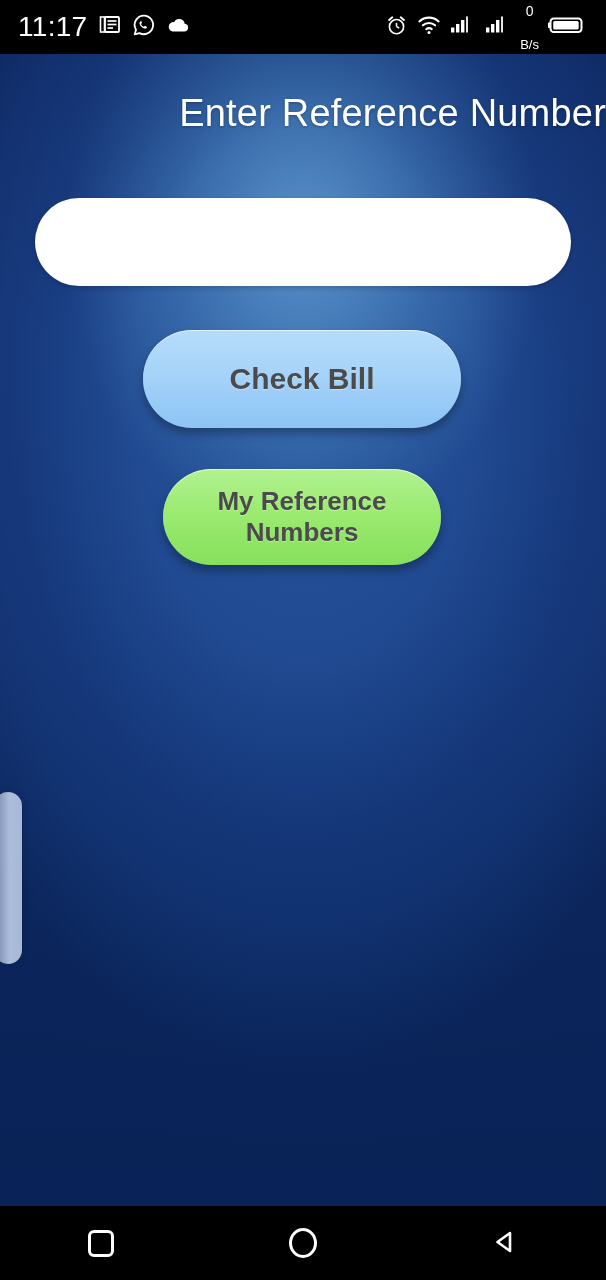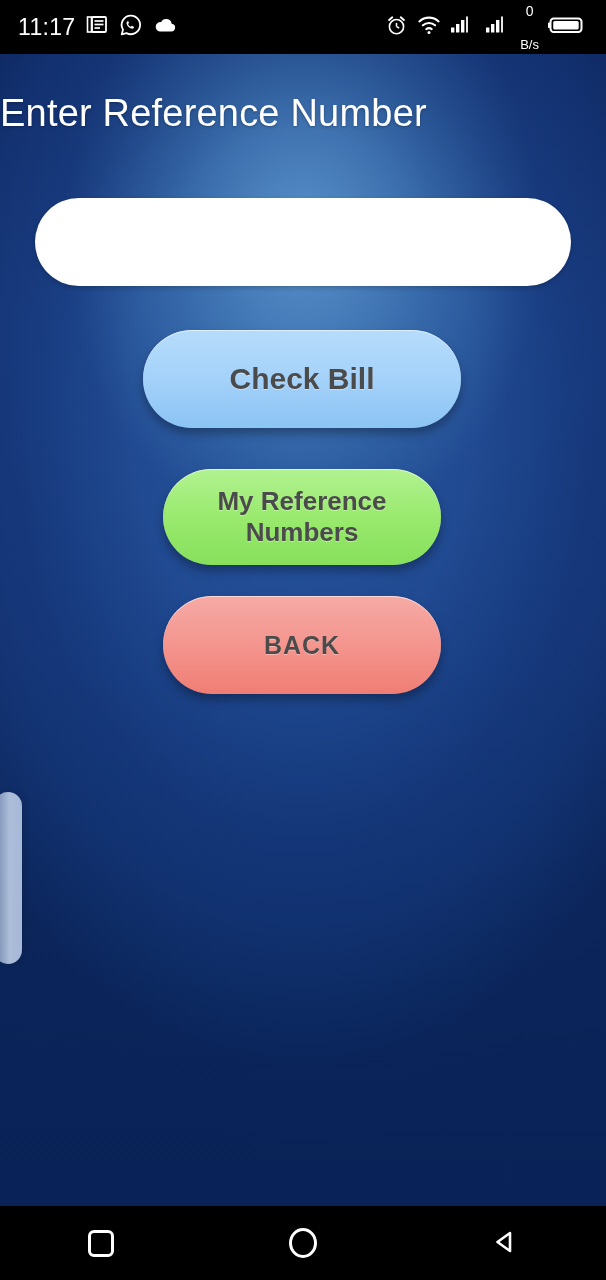--- a/index.html
+++ b/index.html
@@ -31,21 +31,21 @@
     padding: 0 18px;
     box-sizing: border-box;
   }
   .status-left {
     display: flex;
     align-items: center;
     gap: 10px;
   }
   .status-time {
     color: #ffffff;
-    font-size: 23px;
+    font-size: 28px;
     letter-spacing: 0.3px;
     font-family: "Liberation Sans", sans-serif;
   }
   .status-right {
     display: flex;
     align-items: center;
     gap: 9px;
   }
   .sb-icon { display: block; }
 
@@ -68,21 +68,21 @@
     background: radial-gradient(ellipse 72% 58% at 50% 30%, rgba(0,0,0,0) 40%, rgba(6,26,72,0.30) 78%, rgba(4,20,60,0.55) 100%);
     pointer-events: none;
   }
 
   
   .page-title {
     position: absolute;
     left: 0;
     top: 38px;
     width: 606px;
-    text-align: left;
+    text-align: right;
     color: #ffffff;
     font-size: 38px;
     font-weight: 400;
     letter-spacing: 0.2px;
     font-family: "Liberation Sans", sans-serif;
     text-shadow: 0 1px 3px rgba(0,0,0,0.28);
   }
 
   
   .ref-input {
@@ -277,21 +277,20 @@
     <div class="vignette"></div>
 
     <div class="page-title">Enter Reference Number</div>
 
     <input class="ref-input" type="text" placeholder="" style="">
 
     <button class="btn btn-myref">My Reference Numbers</button>
 
     <button class="btn btn-check">Check Bill</button>
 
-    <button class="btn btn-back">BACK</button>
 
     <div class="edge-handle"></div>
   </div>
 
   <div class="nav-bar">
     <button class="nav-btn">
       <span class="nav-square"></span>
     </button>
     <button class="nav-btn">
       <span class="nav-circle"></span>

